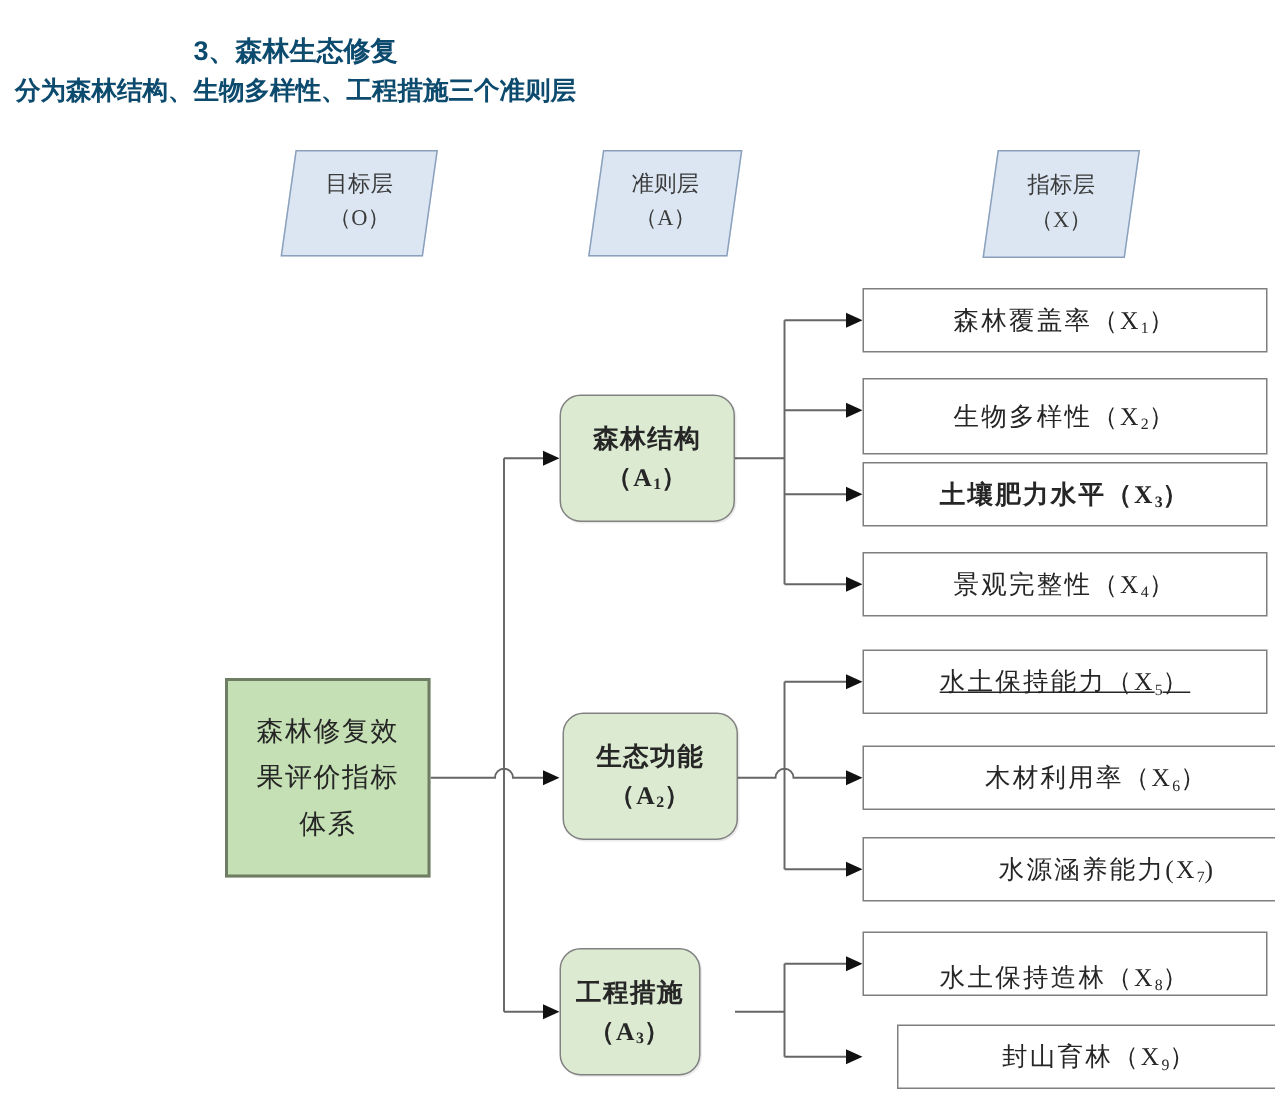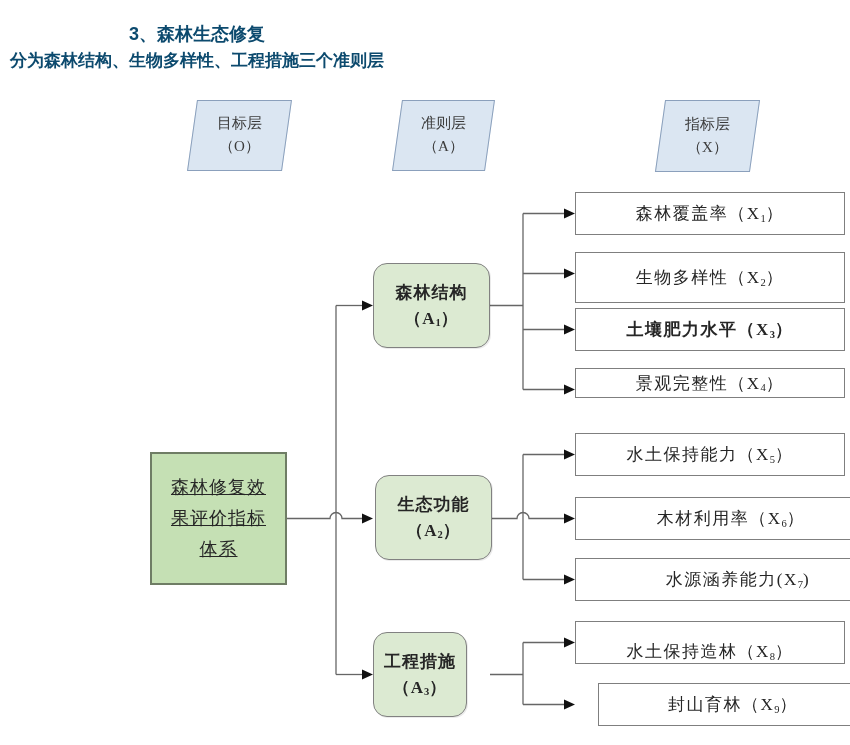--- a/index.html
+++ b/index.html
@@ -15,21 +15,21 @@
 
   .node{position:absolute;z-index:2;box-sizing:border-box;
         display:flex;align-items:center;justify-content:center;
         text-align:center;color:#262626;}
 
   
   .para{background:#dbe6f2;border:1px solid #8ba0bc;transform:skewX(-8deg);}
   .para .inner{transform:skewX(8deg);font-size:15px;line-height:1.55;color:#3b3b3b;}
 
   
-  .goal{background:#c5e0b4;border:2px solid #6f7d65;font-size:18px;line-height:1.72;text-decoration:underline;}
+  .goal{background:#c5e0b4;border:2px solid #6f7d65;font-size:18px;line-height:1.72;}
   .goal .inner{width:96px;word-break:break-all;letter-spacing:1px;}
 
   
   .crit{background:#dcead2;border:1.5px solid #818181;border-radius:14px;
         font-size:17px;line-height:1.5;letter-spacing:1px;
         box-shadow:1px 1px 0 rgba(0,0,0,0.08);font-weight:bold;}
 
   
   .ind{background:#ffffff;border:1px solid #7f7f7f;font-size:17px;letter-spacing:1.5px;}
 
@@ -131,24 +131,24 @@
 
   <div class="node ind" style="left:575px;top:192px;width:270px;height:43px;">
     <div><span>森林覆盖率（X</span><sub>1</sub><span>）</span></div>
   </div>
   <div class="node ind" style="left:575px;top:252px;width:270px;height:51px;">
     <div><span>生物多样性（X</span><sub>2</sub><span>）</span></div>
   </div>
   <div class="node ind" style="left:575px;top:308px;width:270px;height:43px;font-weight:bold;">
     <div><span>土壤肥力水平（X</span><sub>3</sub><span>）</span></div>
   </div>
-  <div class="node ind" style="left:575px;top:368px;width:270px;height:30px;">
+  <div class="node ind" style="left:575px;top:368px;width:270px;height:43px;">
     <div><span>景观完整性（X</span><sub>4</sub><span>）</span></div>
   </div>
-  <div class="node ind" style="left:575px;top:433px;width:270px;height:43px;">
+  <div class="node ind" style="left:575px;top:433px;width:270px;height:43px;text-decoration:underline;">
     <div><span>水土保持能力（X</span><sub>5</sub><span>）</span></div>
   </div>
   <div class="node ind" style="left:575px;top:497px;width:312px;height:43px;">
     <div><span>木材利用率（X</span><sub>6</sub><span>）</span></div>
   </div>
   <div class="node ind" style="left:575px;top:558px;width:326px;height:43px;">
     <div><span>水源涵养能力(X</span><sub>7</sub><span>)</span></div>
   </div>
   <div class="node ind" style="left:575px;top:621px;width:270px;height:43px;align-items:flex-end;">
     <div><span>水土保持造林（X</span><sub>8</sub><span>）</span></div>

